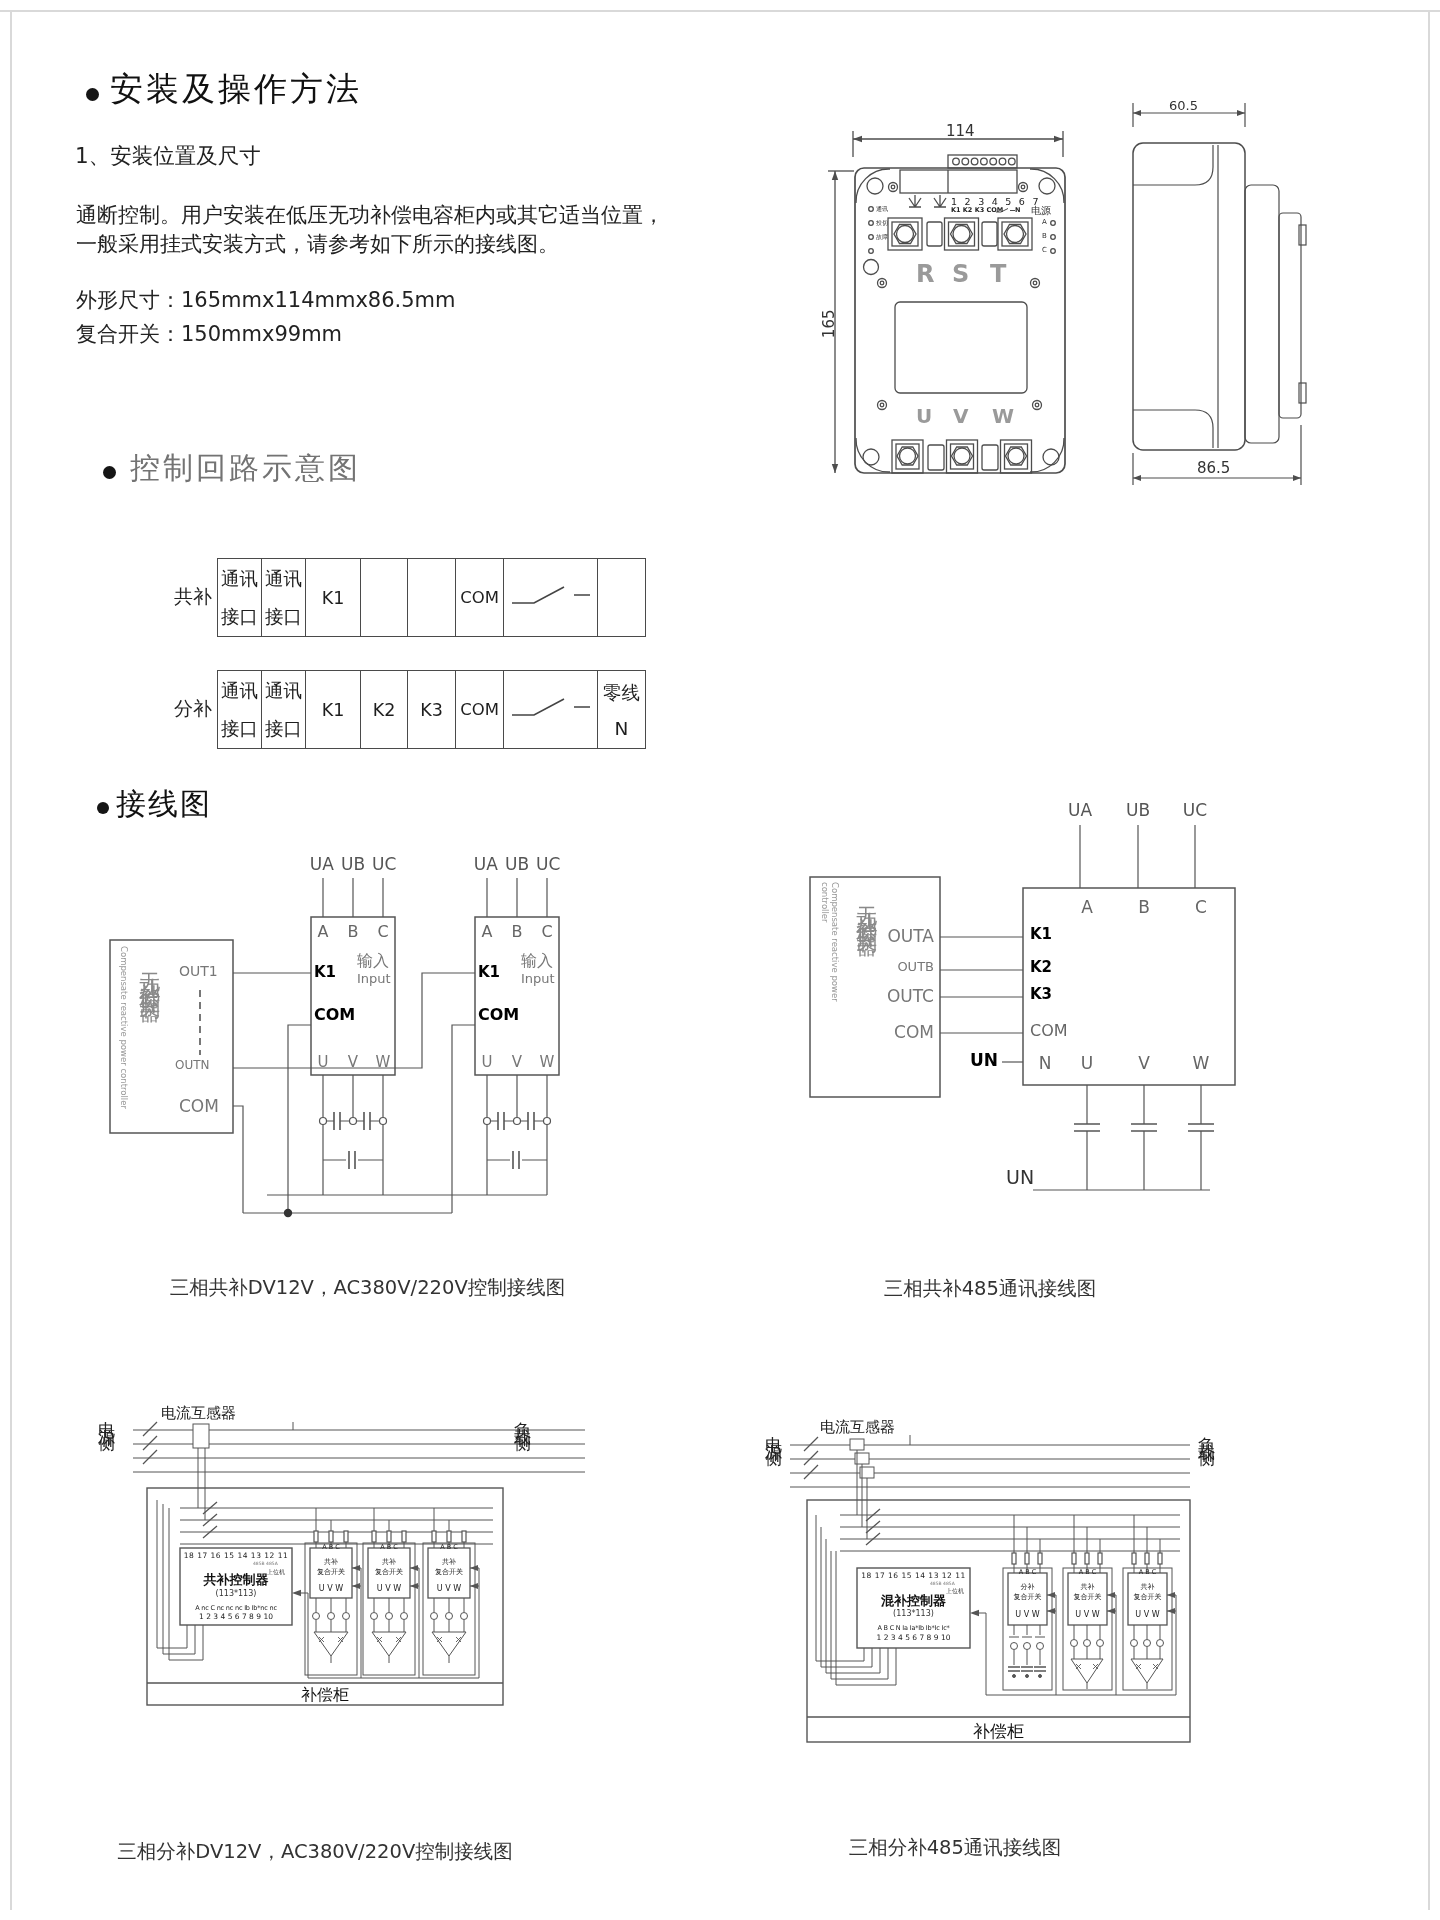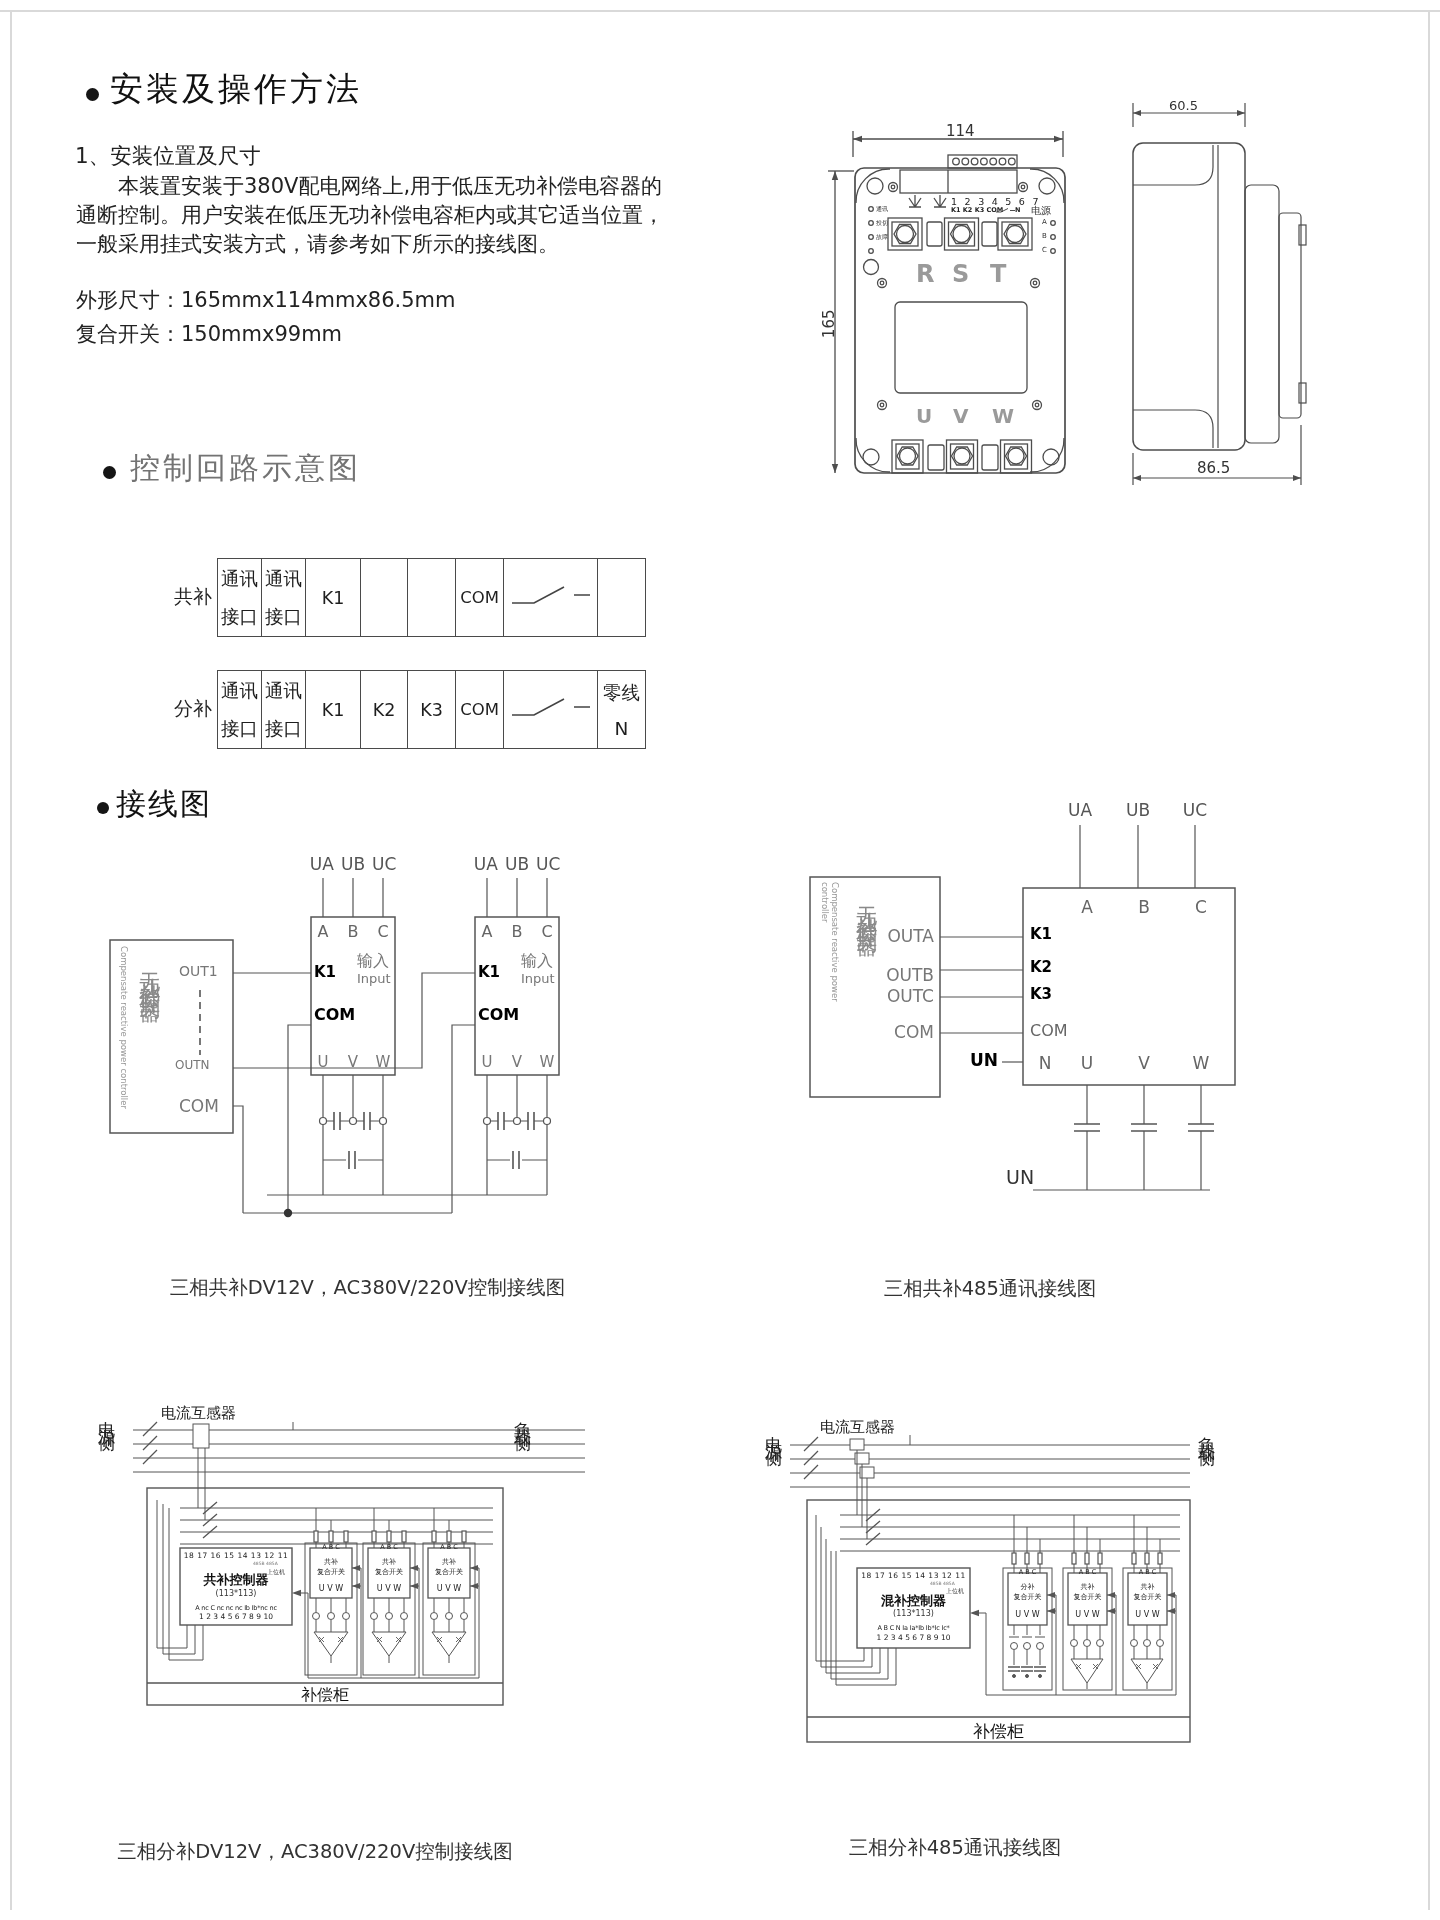--- a/index.html
+++ b/index.html
@@ -21,21 +21,20 @@
 
 <div class="page">
 
   <div class="edge" style="left:0;top:10px;width:1440px;height:2px"></div>
   <div class="edge" style="left:10px;top:10px;width:2px;height:1900px"></div>
   <div class="edge" style="left:1428px;top:10px;width:2px;height:1900px"></div>
 
   <div class="bullet" style="left:86px;top:88px;width:13px;height:13px"></div>
   <div class="t" style="left:110px;top:70px;font-size:33px;letter-spacing:3px;color:#111">安装及操作方法</div>
   <div class="t" style="left:75px;top:143px;font-size:21.5px;color:#222">1、安装位置及尺寸</div>
-  <div class="t" style="left:118px;top:174px;font-size:21px;color:#222">本装置安装于380V配电网络上,用于低压无功补偿电容器的</div>
   <div class="t" style="left:76px;top:232px;font-size:21px;color:#222">一般采用挂式安装方式，请参考如下所示的接线图。</div>
   <div class="t" style="left:76px;top:203px;font-size:21px;color:#222">通断控制。用户安装在低压无功补偿电容柜内或其它适当位置，</div>
   <div class="t" style="left:76px;top:288px;font-size:21px;color:#222">外形尺寸：165mmx114mmx86.5mm</div>
   <div class="t" style="left:76px;top:322px;font-size:21px;color:#222">复合开关：150mmx99mm</div>
 
   <div class="wrap" style="left:820px;top:95px;width:300px;height:420px">
     <svg class="lw" width="300" height="420" fill="none" stroke="#4d4d4d" stroke-width="1.3">
 
       <line x1="33" y1="36" x2="33" y2="62"></line>
         <line x1="243" y1="36" x2="243" y2="62"></line>
@@ -309,21 +308,21 @@
       <path d="M284 334 H310 M284 341 H310 M341 334 H367 M341 341 H367 M398 334 H424 M398 341 H424" stroke-width="1.6"></path>
       <path d="M297 341 V400 M354 341 V400 M411 341 V400"></path>
       <path d="M243 400 H420"></path>
     </svg>
     <div class="t" style="left:290px;top:10px;font-size:17px;color:#555;transform:translateX(-50%)">UA</div>
     <div class="t" style="left:348px;top:10px;font-size:17px;color:#555;transform:translateX(-50%)">UB</div>
     <div class="t" style="left:405px;top:10px;font-size:17px;color:#555;transform:translateX(-50%)">UC</div>
     <div class="t" style="left:50px;top:92px;width:125px;white-space:normal;line-height:10px;font-size:8.5px;color:#999;transform:rotate(90deg);transform-origin:0 0">Compensate reactive power controller</div>
     <div class="t vt" style="left:64px;top:100px;font-size:21px;letter-spacing:5px;color:#8a8a8a">无功补偿控制器</div>
     <div class="t" style="left:62px;top:136px;width:82px;text-align:right;font-size:17px;color:#777">OUTA</div>
-    <div class="t" style="left:62px;top:175px;width:82px;text-align:right;font-size:17px;color:#777">OUTB</div>
+    <div class="t" style="left:62px;top:169px;width:82px;text-align:right;font-size:13px;color:#777">OUTB</div>
     <div class="t" style="left:62px;top:196px;width:82px;text-align:right;font-size:17px;color:#777">OUTC</div>
     <div class="t" style="left:62px;top:232px;width:82px;text-align:right;font-size:17px;color:#777">COM</div>
     <div class="t" style="left:297px;top:107px;font-size:17px;color:#666;transform:translateX(-50%)">A</div>
     <div class="t" style="left:354px;top:107px;font-size:17px;color:#666;transform:translateX(-50%)">B</div>
     <div class="t" style="left:411px;top:107px;font-size:17px;color:#666;transform:translateX(-50%)">C</div>
     <div class="t" style="left:240px;top:136px;font-size:15px;font-weight:bold;color:#000">K1</div>
     <div class="t" style="left:240px;top:169px;font-size:15px;font-weight:bold;color:#000">K2</div>
     <div class="t" style="left:240px;top:196px;font-size:15px;font-weight:bold;color:#000">K3</div>
     <div class="t" style="left:240px;top:232px;font-size:16px;color:#666">COM</div>
     <div class="t" style="left:255px;top:263px;font-size:17px;color:#666;transform:translateX(-50%)">N</div>

